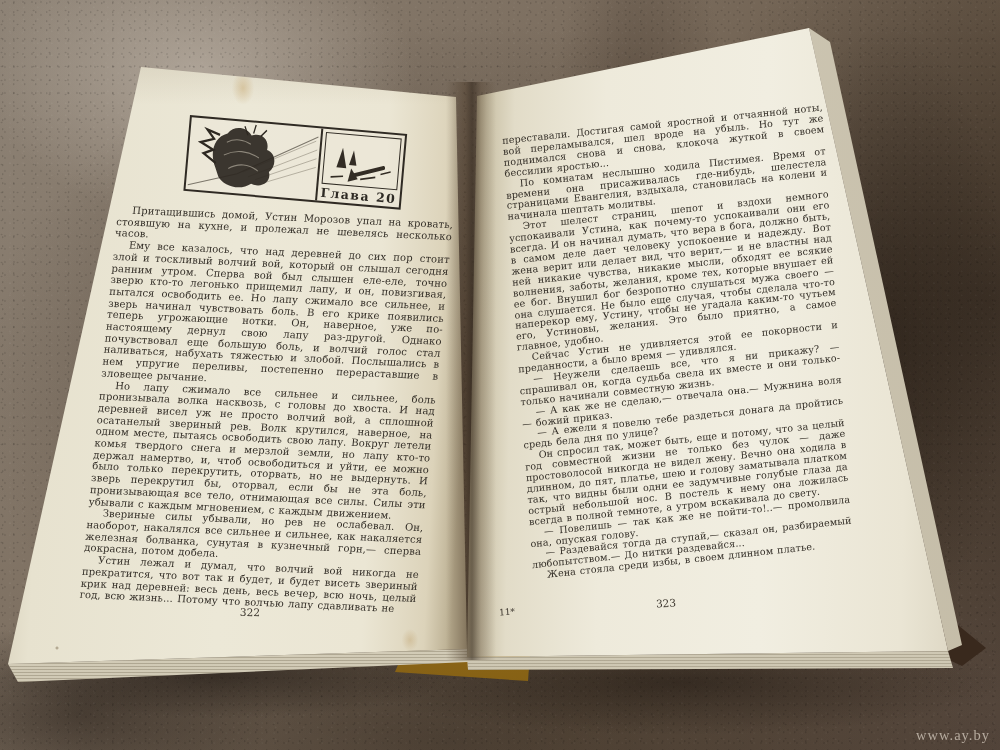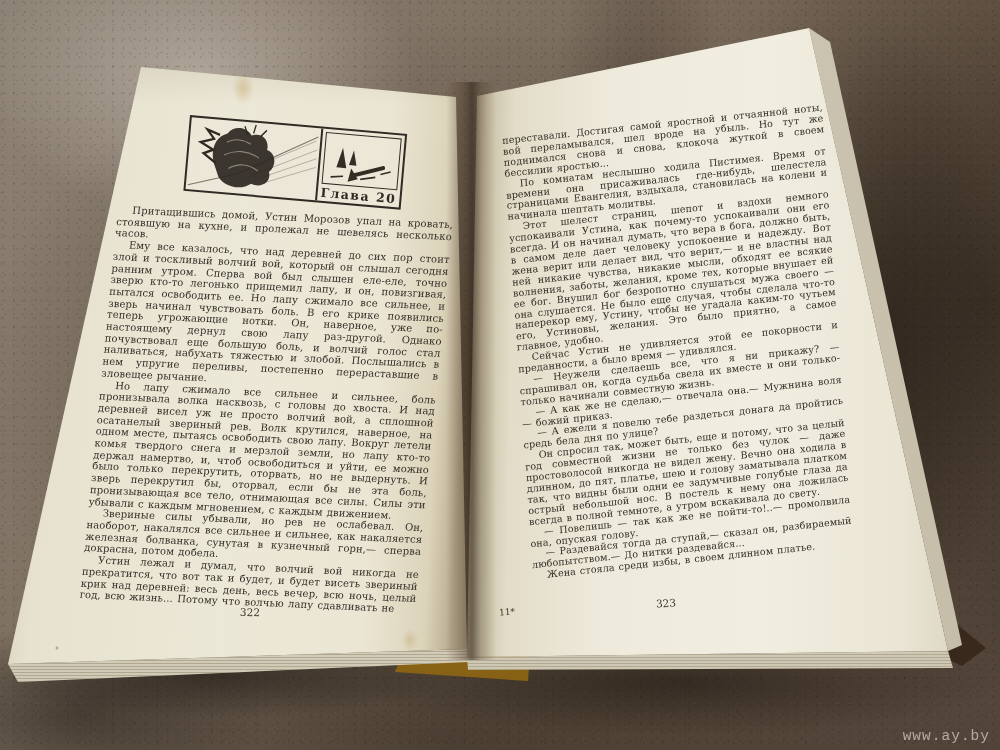--- a/index.html
+++ b/index.html
@@ -119,21 +119,21 @@
   }
   .para{text-indent:1.5em;word-spacing:.08em;letter-spacing:.012em;margin:0;}
   .para.noindent{text-indent:0;}
   .pagenum{position:absolute;color:#3a342c;font-size:10.5px;text-align:center;}
   .pn-322{left:222px;top:606px;width:56px;transform:rotate(2deg);}
   .pn-323{left:638px;top:597px;width:56px;transform:rotate(-3deg);}
   .sig{position:absolute;left:499px;top:607px;font-size:9px;color:#3a342c;transform:rotate(-3deg);}
   
   .watermark{
     position:absolute;right:10px;bottom:6px;
-    font-family:Liberation Mono, monospace;
+    font-family:Liberation Serif, serif;
     font-size:14.5px;letter-spacing:1px;
     color:rgba(205,195,183,.8);
   }
 </style>
 </head>
 <body>
 
 <div class="photo">
 
   <div class="fabric"></div>

